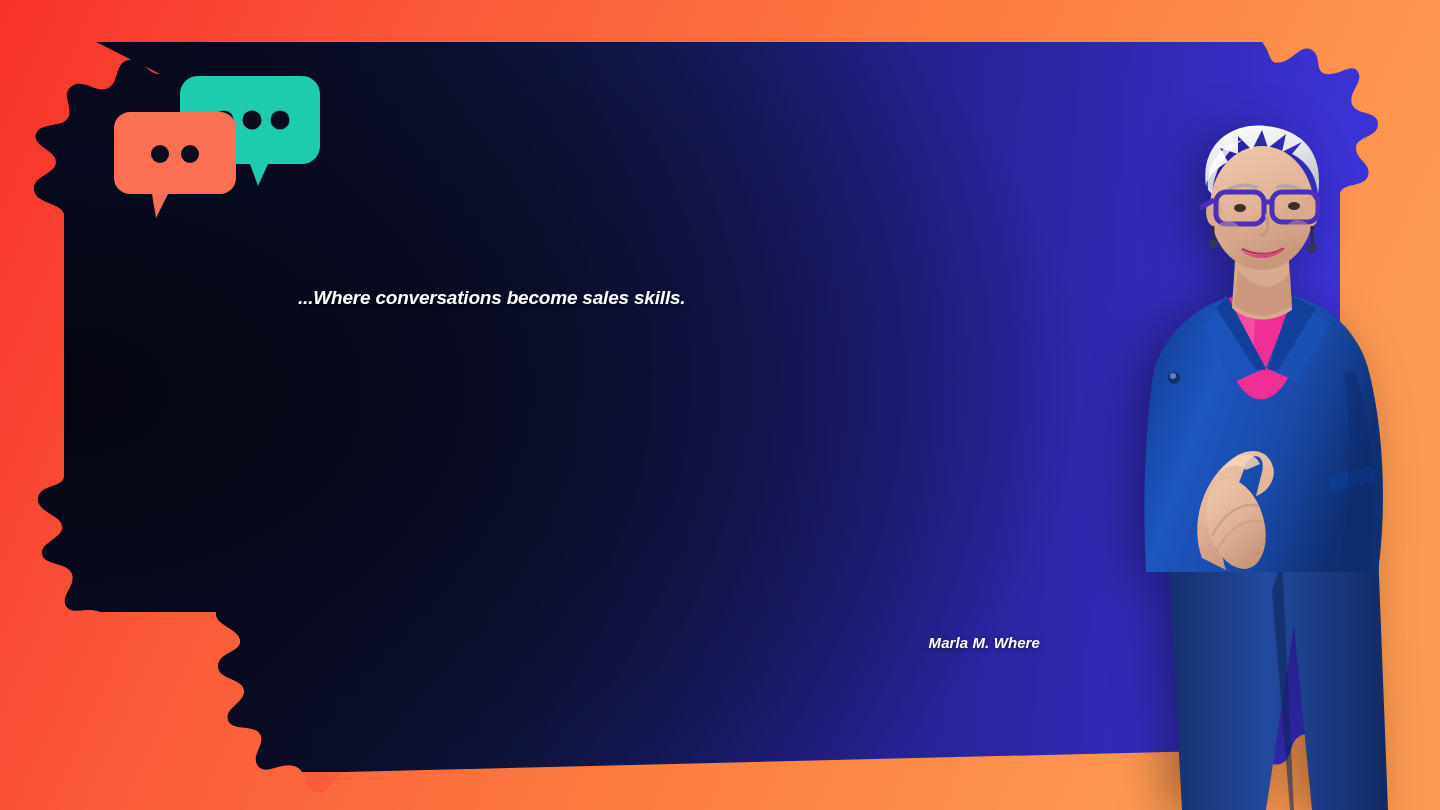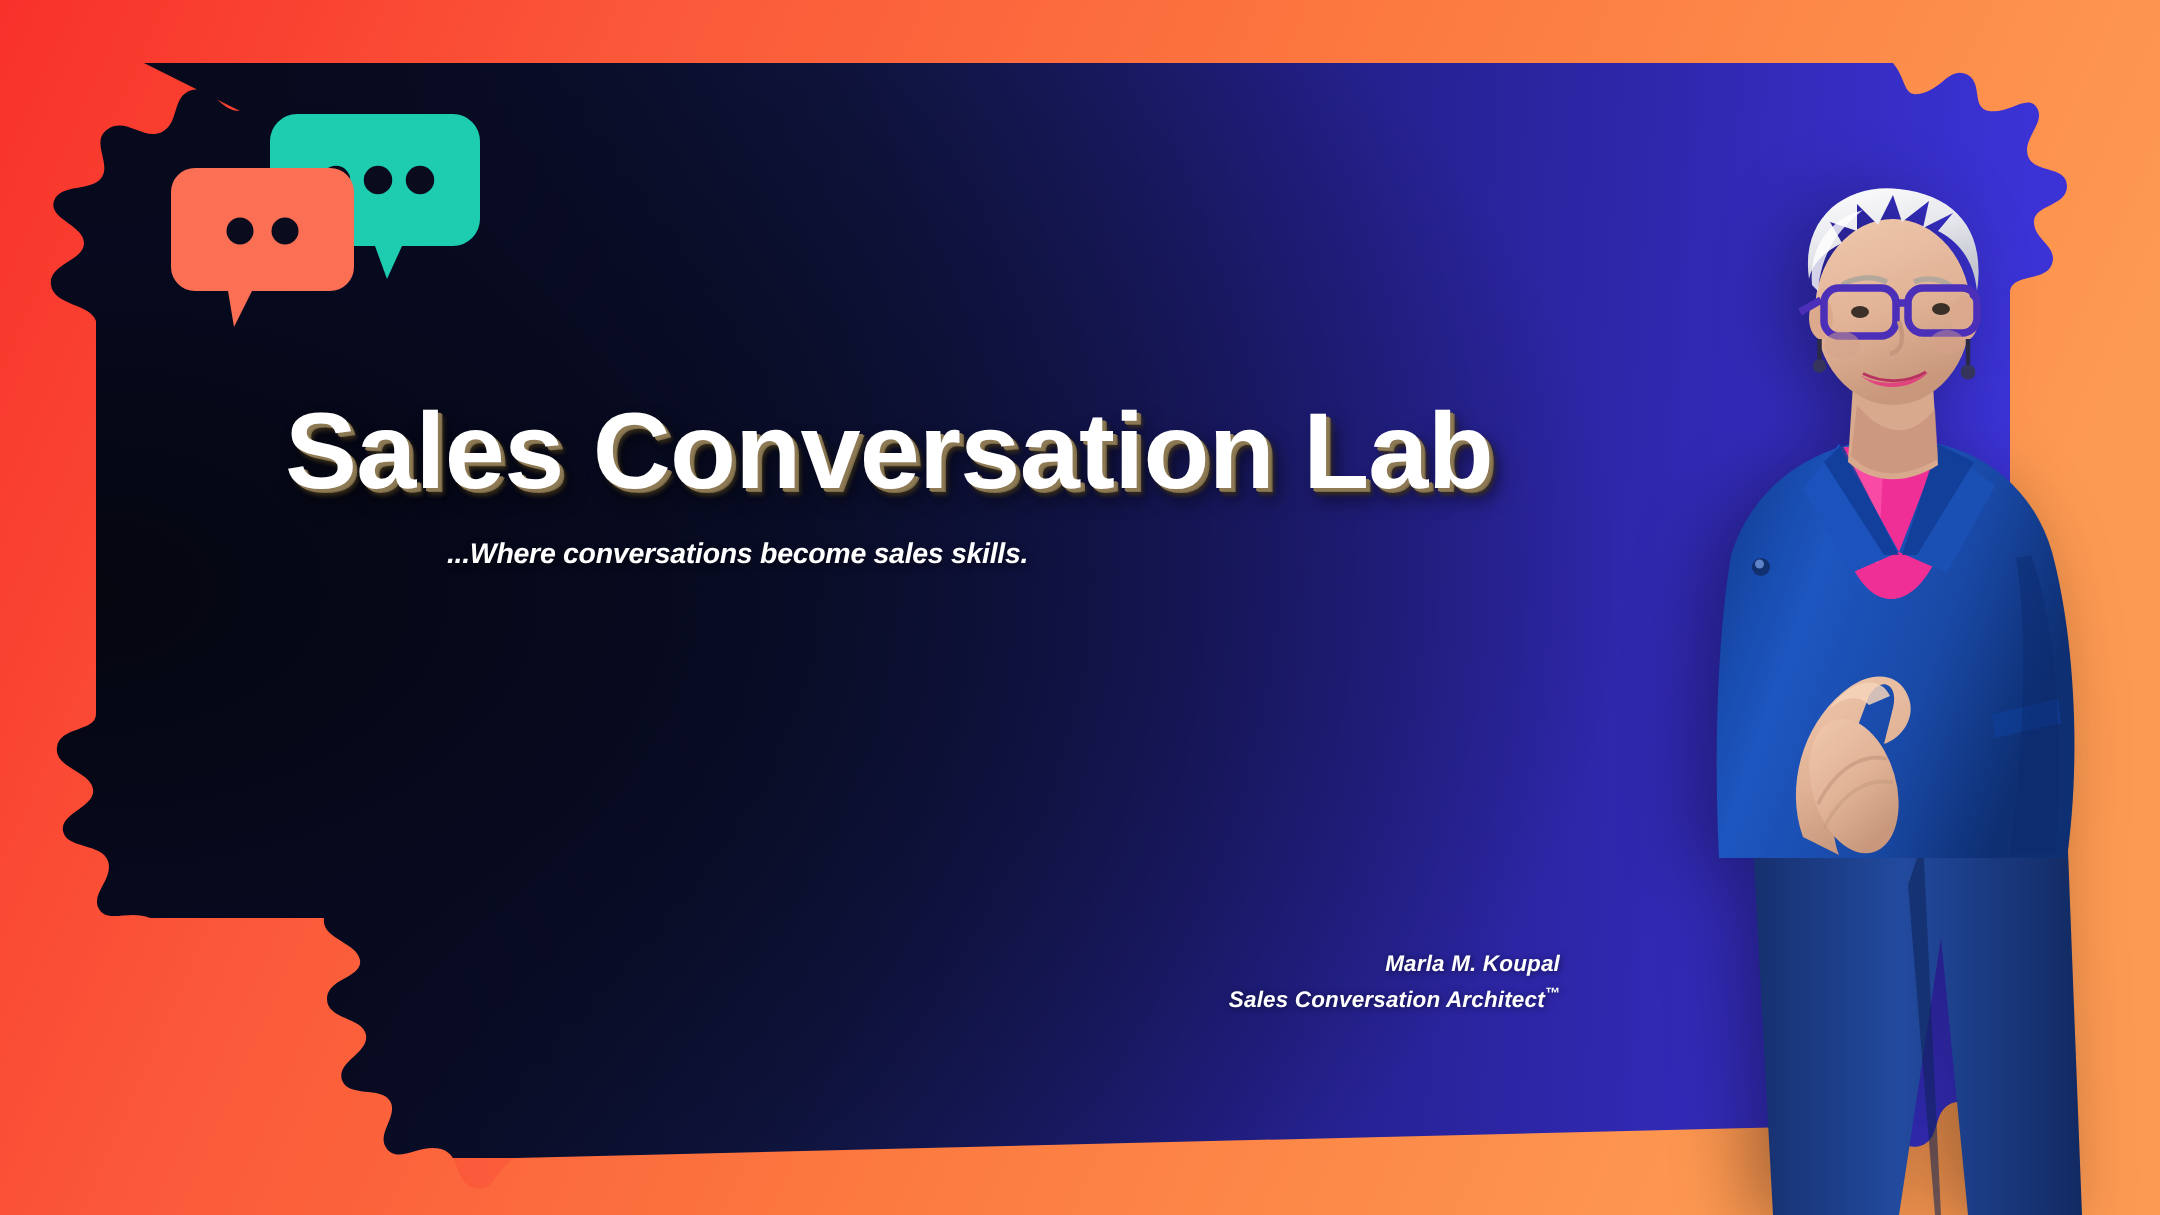--- a/index.html
+++ b/index.html
@@ -243,27 +243,25 @@
 
     <g>
       <path d="M18 44 h90 a16 16 0 0 1 16 16 v50 a16 16 0 0 1 -16 16 h-52
                l-12 24 l-4 -24 h-22 a16 16 0 0 1 -16 -16 v-50 a16 16 0 0 1 16 -16 z" fill="#FB6F55"></path>
       <circle cx="48" cy="86" r="9" fill="#0A0C1E"></circle>
       <circle cx="78" cy="86" r="9" fill="#0A0C1E"></circle>
     </g>
   </svg>
 
   <div id="copy">
-    <h1 id="title">Sales Conversation Lab</h1>
     <div id="subtitle">...Where conversations become sales skills.</div>
   </div>
 
   <div id="attribution">
-    <div id="attr-name">Marla M. Koupal</div>
-    <div id="attr-role"><span>Sales Conversation Architect</span><span class="tm">™</span></div>
+    <div id="attr-name">Marla M. Where</div>
   </div>
 
   <svg id="frame-svg" viewBox="0 0 1440 810">
     <defs>
       <linearGradient id="frameG" x1="0" y1="0" x2="1" y2="0.25">
         <stop offset="0%" stop-color="#F8312B"></stop>
         <stop offset="30%" stop-color="#FB5A3A"></stop>
         <stop offset="62%" stop-color="#FC7A40"></stop>
         <stop offset="100%" stop-color="#FD9A52"></stop>
       </linearGradient>

